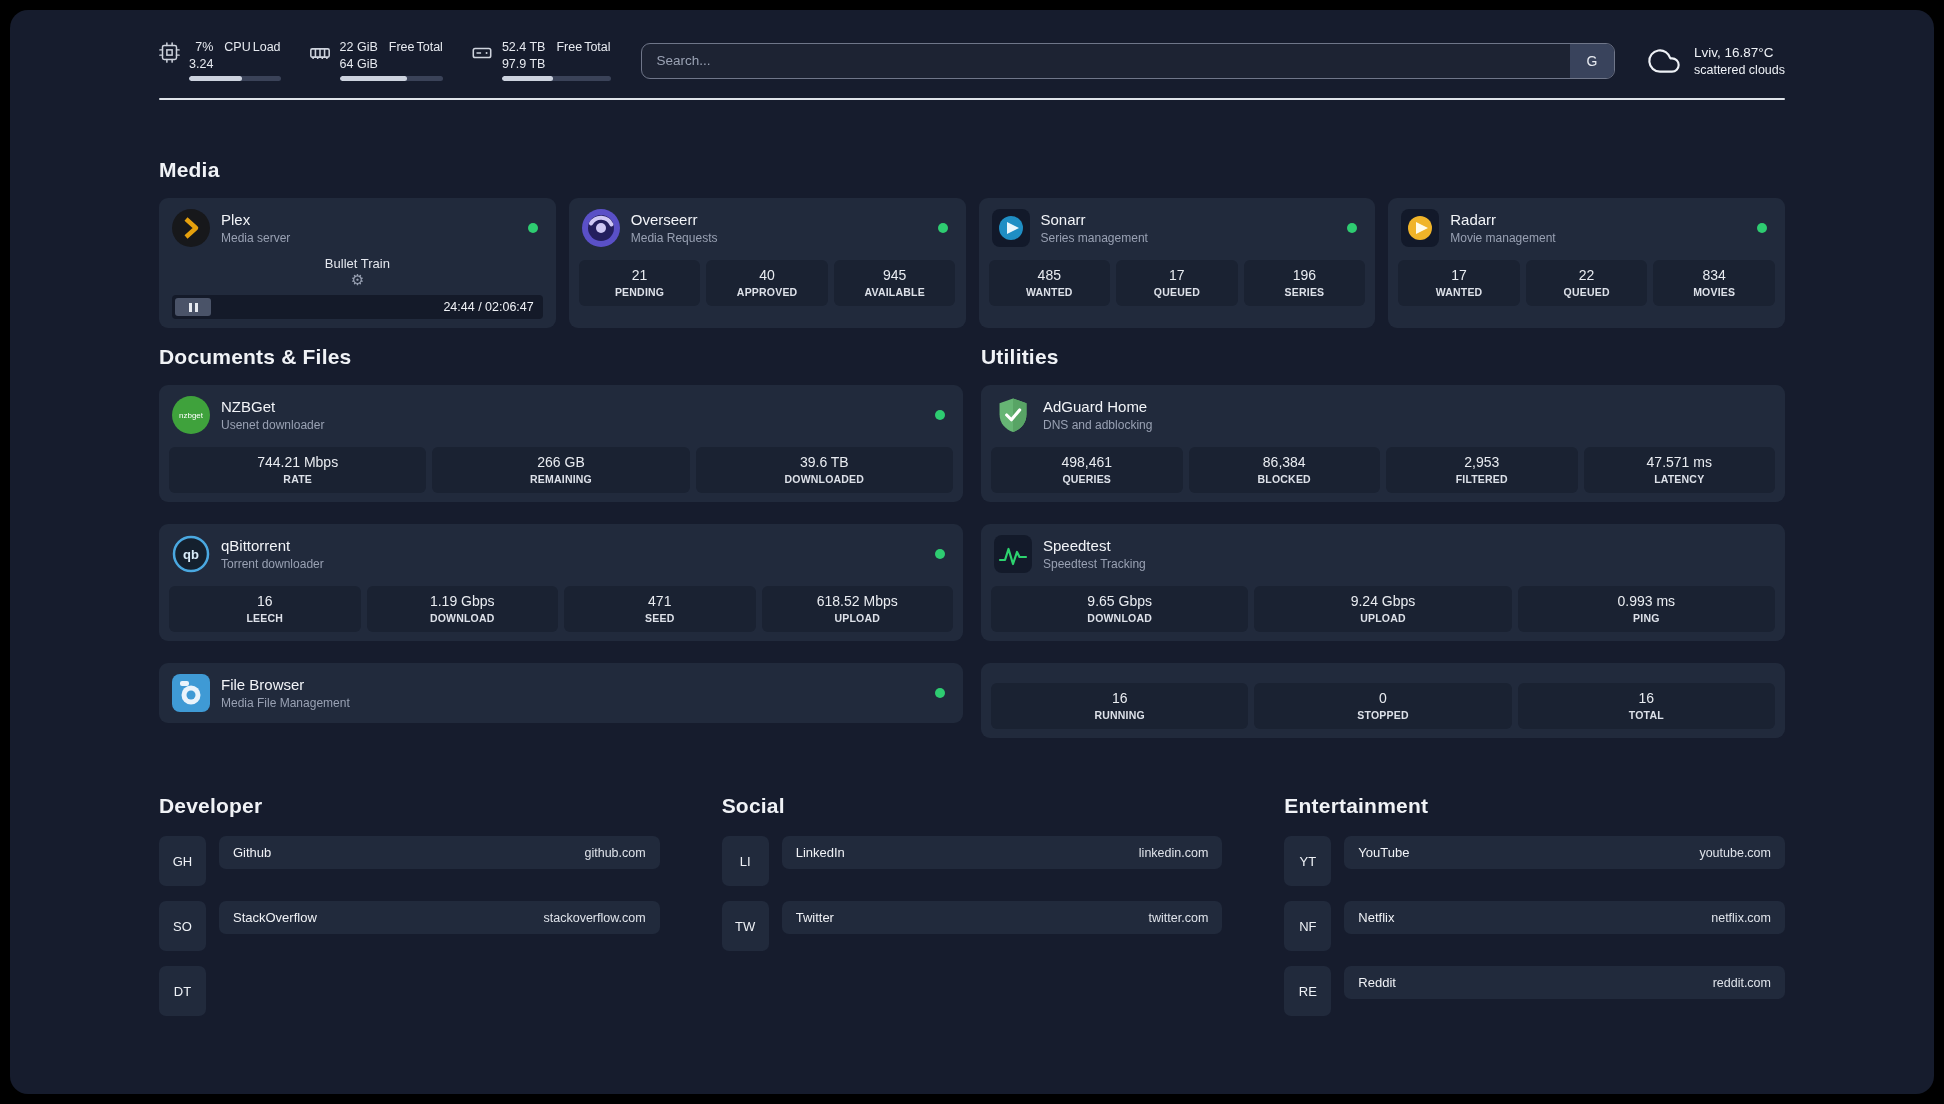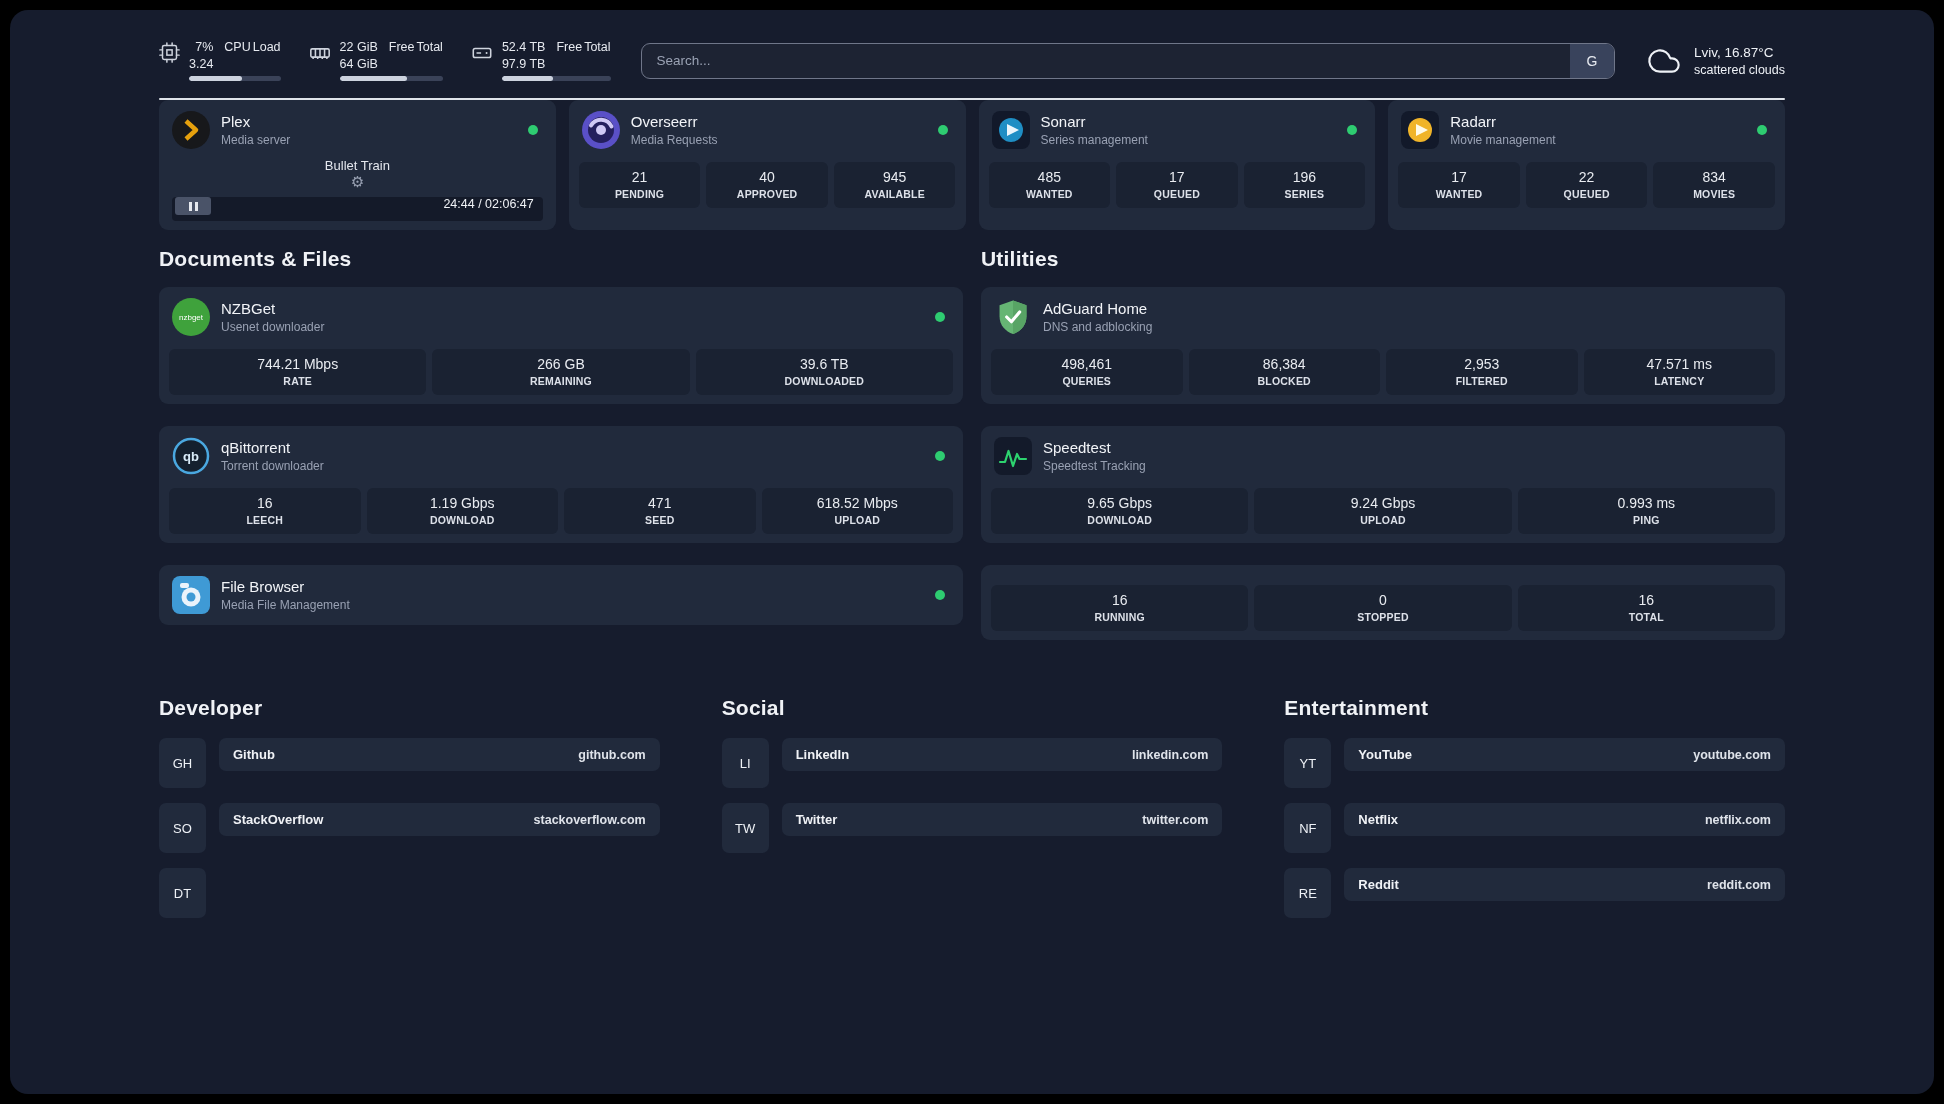--- a/index.html
+++ b/index.html
@@ -58,36 +58,36 @@
   .stat { flex:1; background:#1a2232; border-radius:6px; text-align:center; padding:7px 2px 8px; }
   .stat-value { font-size:14px; color:#e9ecf1; }
   .stat-label { font-size:10.5px; font-weight:700; color:#dde1e9; margin-top:3px; letter-spacing:.2px; }
 
   
   .player { margin-top:7px; padding:0 3px; }
   .player-top { display:flex; align-items:center; justify-content:space-between;
                 font-size:13px; color:#e4e7ee; margin-bottom:6px;flex-direction:column; }
   .gear { color:#99a1b3; font-size:15px; cursor:pointer; }
   .player-bar { height:24px; background:#141a29; border-radius:4px; display:flex;
-                align-items:flex-start; cursor:pointer; }
+                align-items:center; cursor:pointer; }
   .pause-chip { width:36px; height:18px; margin-left:3px; background:#4a5368;
                 border-radius:3px; display:flex; align-items:center; justify-content:center; gap:3px; }
   .pause-chip i { display:block; width:3px; height:9px; background:#e7eaf0; }
   .player-time { margin-left:auto; margin-right:9px; font-size:12.5px; color:#f0f2f6; }
 
   
   .bookmarks { display:grid; grid-template-columns:1fr 1fr 1fr; gap:62px;
                margin-top:56px; padding-bottom:24px; }
   .bm-title { margin-bottom:18px; }
   .bm-row { display:flex; gap:13px; margin-bottom:15px; }
   .bm-abbr { width:47px; height:50px; flex:0 0 47px; background:#212a3c; border-radius:7px;
              display:flex; align-items:center; justify-content:center; font-size:13px;
              color:#eef1f6; cursor:pointer; }
   .bm-pill { flex:1; height:33px; background:#212a3c; border-radius:7px; display:flex;
-             align-items:center; justify-content:space-between; padding:0 14px; cursor:pointer;font-weight:bold; }
+             align-items:center; justify-content:space-between; padding:0 14px; cursor:pointer; }
   .bm-name { font-size:13px; color:#f0f2f6; }
   .bm-url { font-size:12.5px; color:#dfe3ea; }
 </style>
 </head>
 <body>
 
 <div class="app">
 <div class="content">
 
   <header class="topbar">
@@ -181,20 +181,21 @@
       </span>
       <div>
         <div class="weather-loc">Lviv, 16.87°C</div>
         <div class="weather-cond">scattered clouds</div>
       </div>
     </div>
   </header>
 
   <div class="divider"></div>
 
+  <h2 class="section-title media-title">Media</h2>
 
   <div class="media-grid">
 
     <div class="card">
       <div class="card-head">
         <span class="svc-icon">
           <svg width="38" height="38" viewBox="0 0 38 38">
             <circle cx="19" cy="19" r="19" fill="#17181b"></circle>
             <path d="M14 10 L24 19 L14 28" fill="none" stroke="#e5a00d" stroke-width="4.5" stroke-linejoin="round"></path>
           </svg>

